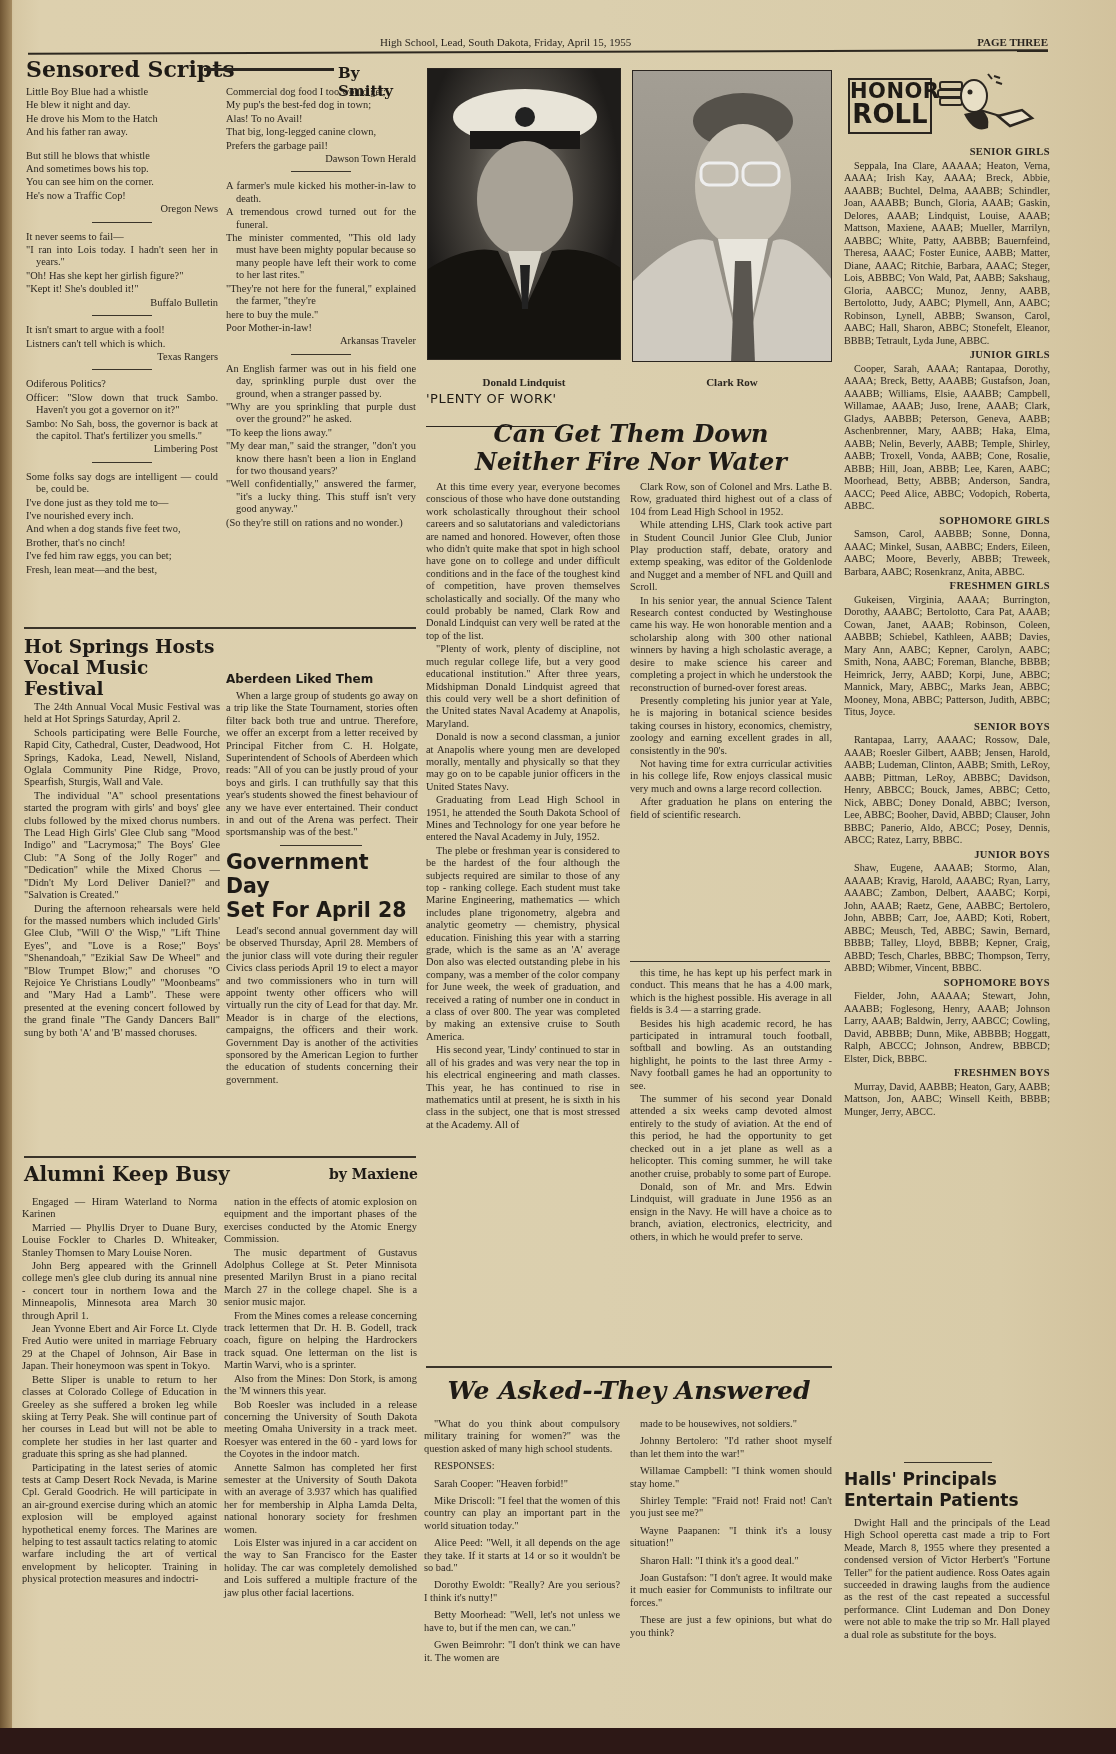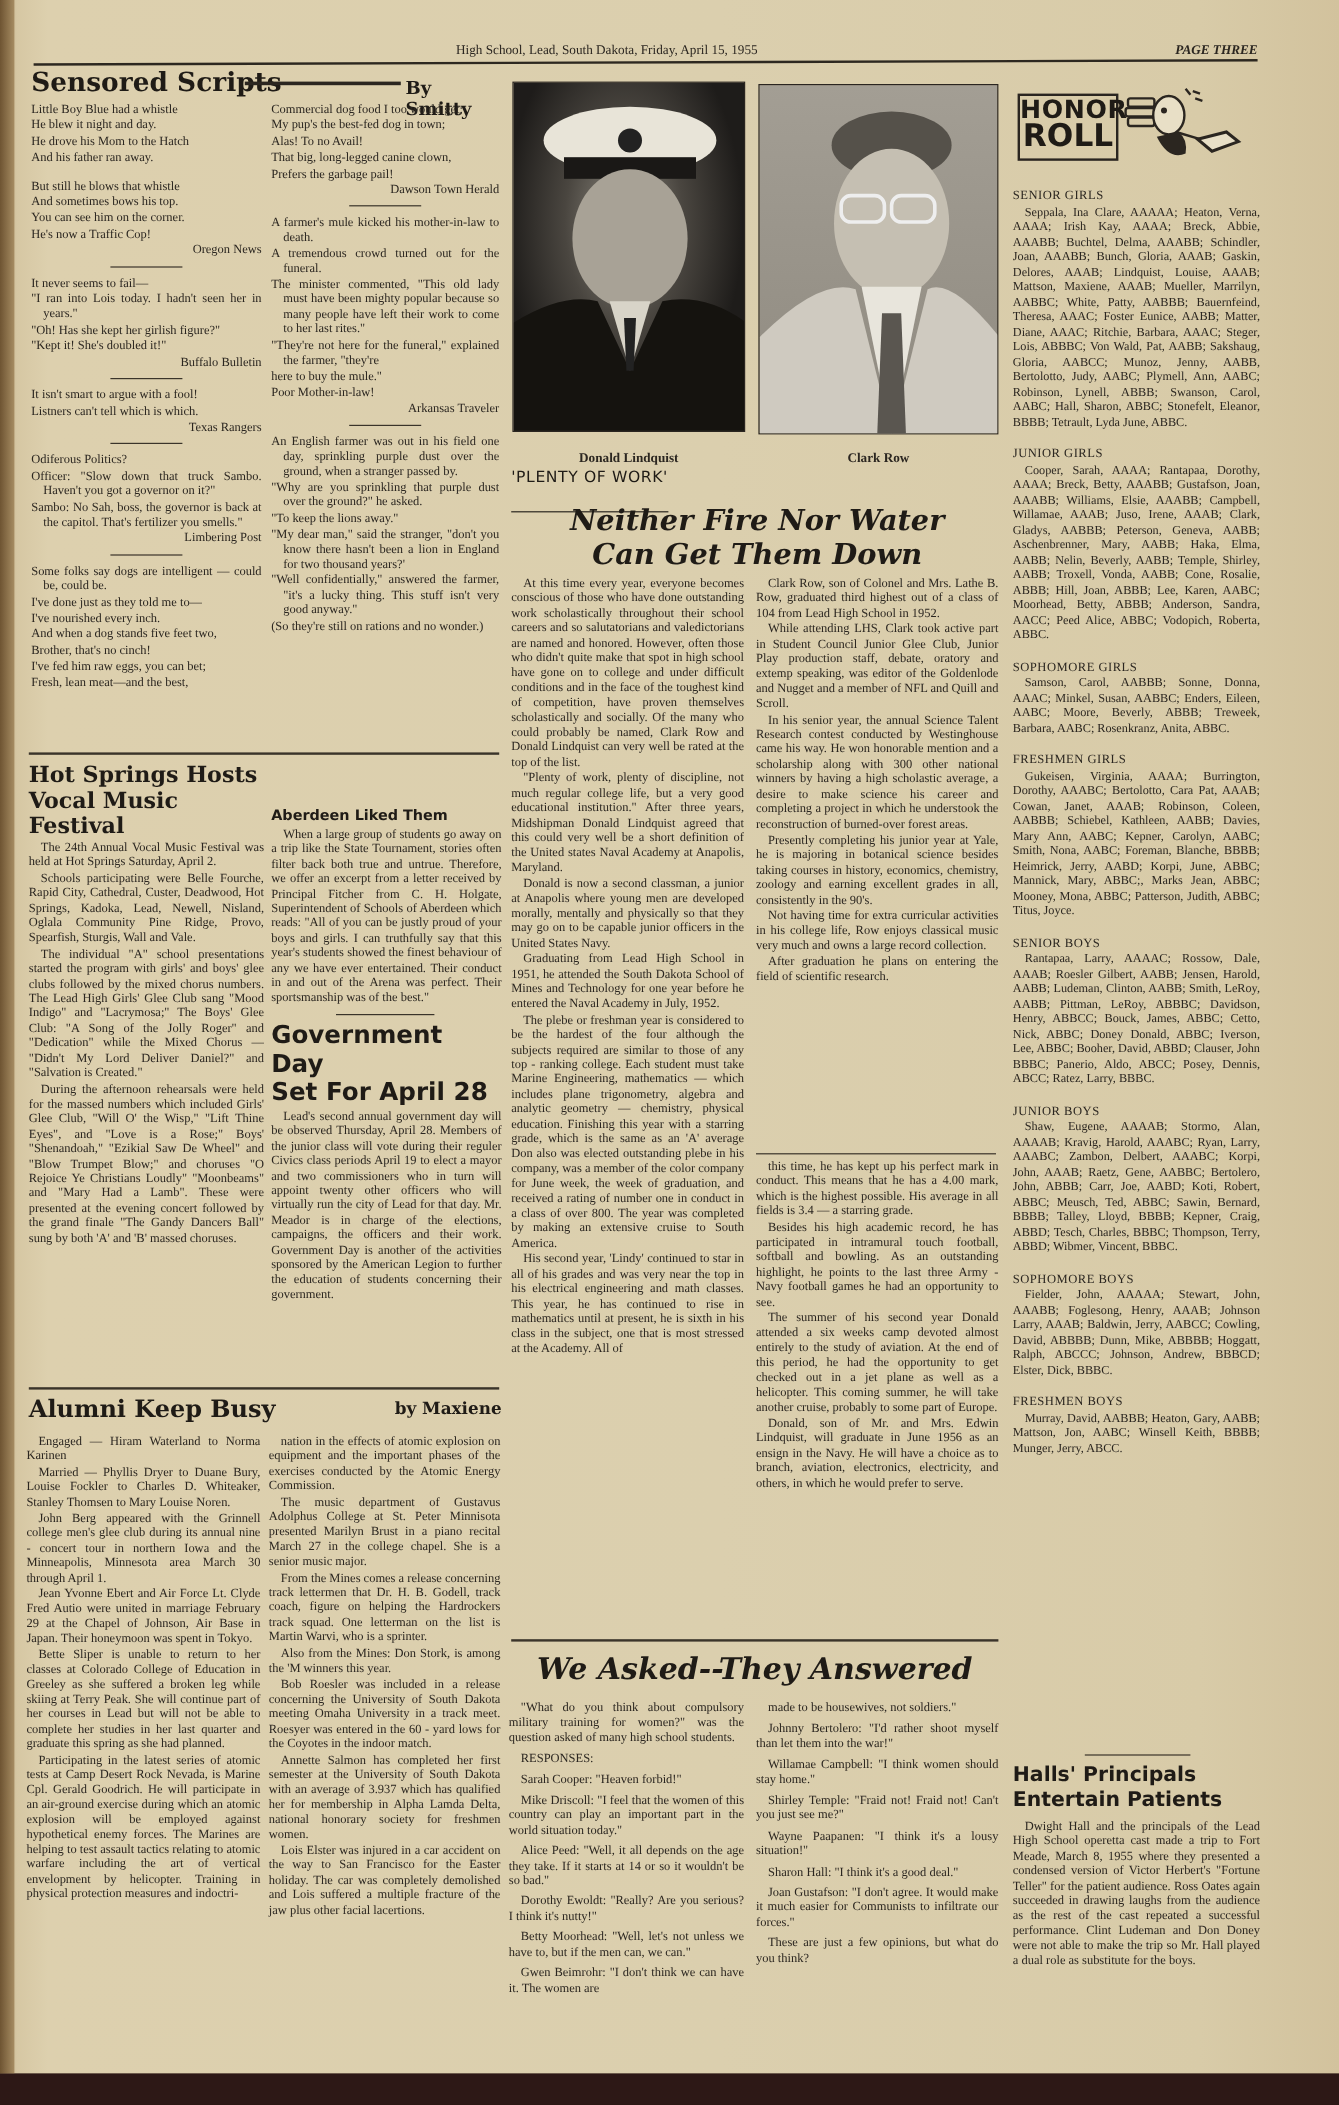--- a/index.html
+++ b/index.html
@@ -20,21 +20,21 @@
   }
   .bottom-edge {
     position: absolute; left: 0; top: 1728px; width: 1116px; height: 26px;
     background: #2d1816;
   }
   .masthead {
     position: absolute; left: 28px; top: 36px; width: 1020px; height: 16px;
     font-size: 11px; font-family: "Liberation Serif", serif;
   }
   .masthead .left { position: absolute; left: 352px; top: 0; }
-  .masthead .right { position: absolute; right: 0; top: 0; font-weight: bold; font-style: italic; }
+  .masthead .right { position: absolute; right: 0; top: 0; font-weight: bold; }
   .masthead-rule { position: absolute; left: 28px; top: 51px; width: 1020px; height: 2px; background: #2d2820; transform: rotate(-0.2deg); }
 
   .col { position: absolute; font-family: "Liberation Serif", serif; font-size: 10.4px; line-height: 12.4px; text-align: justify; }
   .col p { text-indent: 10px; margin-bottom: 1px; }
   .verse p { text-indent: 0; }
   .verse .hang { padding-left: 10px; text-indent: -10px; }
   .src { text-align: right; margin-bottom: 6px; }
   .sep { width: 60px; height: 1px; background: #3a342a; margin: 6px auto 8px; }
   .hrule { position: absolute; height: 1.5px; background: #3a342a; }
   .head-serif { font-family: "DejaVu Serif", serif; font-weight: bold; color: #1f1b16; }
@@ -44,21 +44,21 @@
   .photo { position: absolute; border: 1px solid #2a2520; overflow: hidden; }
   .caption { position: absolute; font-family: "Liberation Serif", serif; font-weight: bold; font-size: 11px; text-align: center; }
 
   .honor-box {
     position: absolute; left: 848px; top: 78px; width: 84px; height: 56px;
     border: 2px solid #2a2520; font-family: "DejaVu Sans", sans-serif; font-weight: bold; text-align: center; color: #1f1b16;
   }
   .honor-box .h1 { font-size: 21px; letter-spacing: 0.5px; line-height: 18px; margin-top: 2px; }
   .honor-box .h2 { font-size: 26px; line-height: 28px; }
   .hr-col { text-align: justify; }
-  .hr-col h4 { font-family: "Liberation Serif", serif; font-size: 10.5px; text-align: left; font-weight: normal; letter-spacing: 0.4px; margin: 14px 0 1px; }
+  .hr-col h4 { font-family: "Liberation Serif", serif; font-size: 10.5px; text-align: right; font-weight: bold; letter-spacing: 0.4px; margin: 2px 0 1px; }
 </style>
 </head>
 <body>
 
 <div class="page">
   <div class="binding"></div>
 
   <div class="masthead">
     <span class="left">High School, Lead, South Dakota, Friday, April 15, 1955</span>
     <span class="right">PAGE THREE</span>
@@ -205,22 +205,22 @@
       <path d="M200 292 L200 210 Q160 160 140 170 L110 292 Z" fill="#cfcac0"></path>
       <path d="M85 168 L110 292 L135 168 Z" fill="#e8e5dc"></path>
       <path d="M102 190 L118 190 L122 292 L98 292 Z" fill="#5a5650"></path>
     </svg>
   </div>
   <div class="caption" style="left:427px;top:376px;width:194px;">Donald Lindquist</div>
   <div class="caption" style="left:632px;top:376px;width:200px;">Clark Row</div>
 
   <div class="head-sans" style="position:absolute;left:426px;top:391px;font-size:13px;font-weight:normal;border-bottom:1.5px solid #2b2620;padding-bottom:20px;letter-spacing:0.5px;">'PLENTY OF WORK'</div>
   <div class="head-script" style="position:absolute;left:426px;top:420px;width:410px;text-align:center;font-size:24px;line-height:28px;">
+    <div>Can Get Them Down</div>
     <div>Neither Fire Nor Water</div>
-    <div>Can Get Them Down</div>
   </div>
   <div class="col" id="ft-col1" style="left:426px;top:481px;width:194px;">
       <p>At this time every year, everyone becomes conscious of those who have done outstanding work scholastically throughout their school careers and so salutatorians and valedictorians are named and honored. However, often those who didn't quite make that spot in high school have gone on to college and under difficult conditions and in the face of the toughest kind of competition, have proven themselves scholastically and socially. Of the many who could probably be named, Clark Row and Donald Lindquist can very well be rated at the top of the list.</p>
       <p>"Plenty of work, plenty of discipline, not much regular college life, but a very good educational institution." After three years, Midshipman Donald Lindquist agreed that this could very well be a short definition of the United states Naval Academy at Anapolis, Maryland.</p>
       <p>Donald is now a second classman, a junior at Anapolis where young men are developed morally, mentally and physically so that they may go on to be capable junior officers in the United States Navy.</p>
       <p>Graduating from Lead High School in 1951, he attended the South Dakota School of Mines and Technology for one year before he entered the Naval Academy in July, 1952.</p>
       <p>The plebe or freshman year is considered to be the hardest of the four although the subjects required are similar to those of any top - ranking college. Each student must take Marine Engineering, mathematics — which includes plane trigonometry, algebra and analytic geometry — chemistry, physical education. Finishing this year with a starring grade, which is the same as an 'A' average Don also was elected outstanding plebe in his company, was a member of the color company for June week, the week of graduation, and received a rating of number one in conduct in a class of over 800. The year was completed by making an extensive cruise to South America.</p>
       <p>His second year, 'Lindy' continued to star in all of his grades and was very near the top in his electrical engineering and math classes. This year, he has continued to rise in mathematics until at present, he is sixth in his class in the subject, one that is most stressed at the Academy. All of</p>
     </div>
   <div class="col" id="ft-col2" style="left:630px;top:481px;width:202px;">

